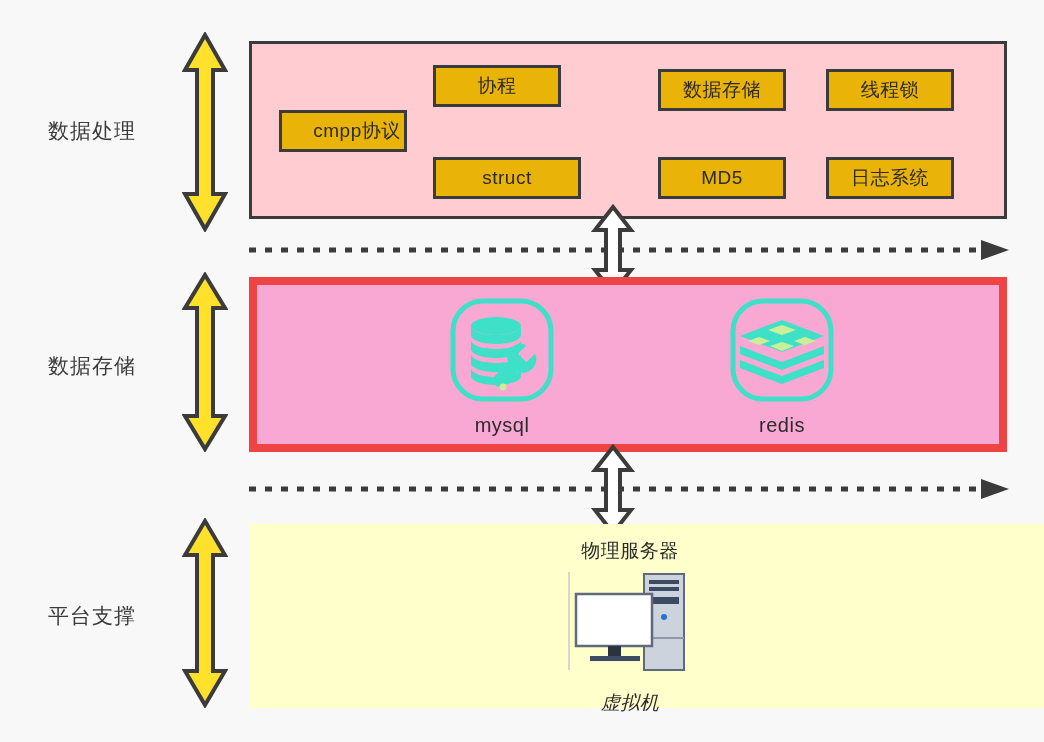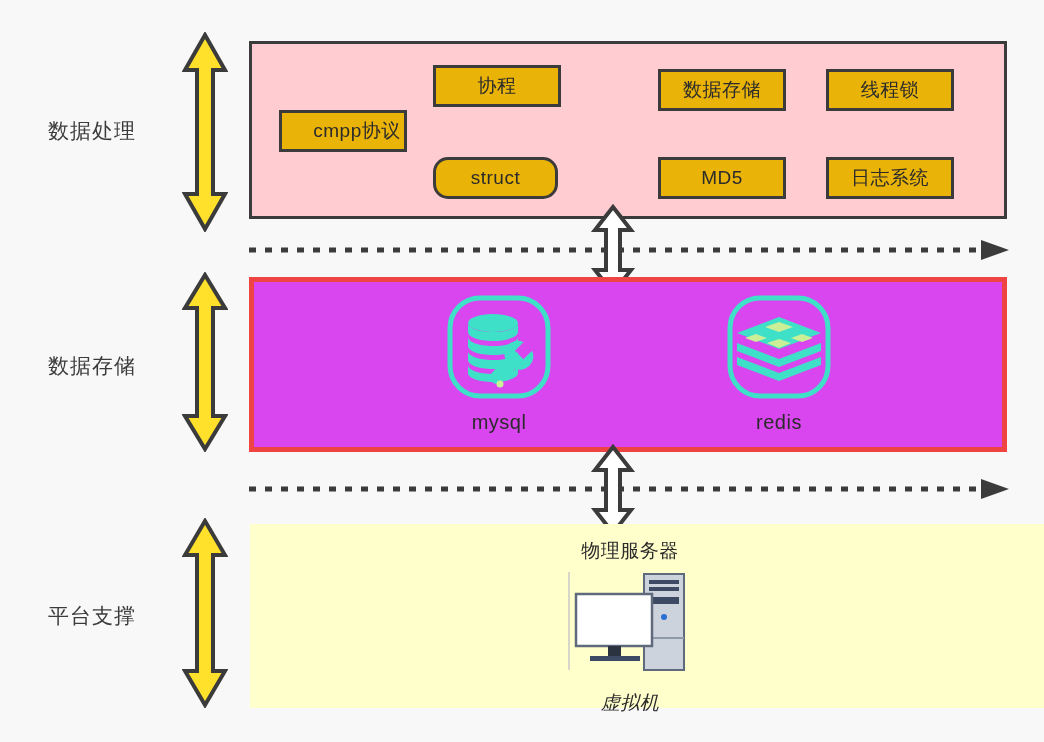--- a/index.html
+++ b/index.html
@@ -37,22 +37,22 @@
   
   .panel {
     position: absolute;
     box-sizing: border-box;
   }
   .panel-pink {
     background: #ffccd2;
     border: 3px solid #3b3b3b;
   }
   .panel-green {
-    background: #d946ef;
-    border: 5px solid #ef4444;
+    background: #f9a8d4;
+    border: 8px solid #ef4444;
   }
   .panel-yellow {
     background: #ffffcc;
     border: none;
   }
 
   
   .mbox {
     position: absolute;
     box-sizing: border-box;
@@ -134,21 +134,21 @@
   <div class="panel panel-pink" style="left:249px; top:41px; width:758px; height:178px;">
 
     <div class="mbox" style="left:27px; top:66px; width:128px; height:42px;padding-left:28px;">cmpp协议</div>
 
     <div class="mbox" style="left:181px; top:21px; width:128px; height:42px;">协程</div>
 
     <div class="mbox" style="left:406px; top:25px; width:128px; height:42px;">数据存储</div>
 
     <div class="mbox" style="left:574px; top:25px; width:128px; height:42px;">线程锁</div>
 
-    <div class="mbox" style="left:181px; top:113px; width:125px; height:42px;border-radius:15px;">struct</div>
+    <div class="mbox" style="left:181px; top:113px; width:148px; height:42px;">struct</div>
 
     <div class="mbox" style="left:406px; top:113px; width:128px; height:42px;">MD5</div>
 
     <div class="mbox" style="left:574px; top:113px; width:128px; height:42px;">日志系统</div>
   </div>
 
   <div class="flowline" style="left:249px; top:238px; width:762px; height:24px;">
     <svg width="762" height="24" viewBox="0 0 762 24">
       <line x1="0" y1="12" x2="735" y2="12" stroke="#3b3b3b" stroke-width="5" stroke-dasharray="7 9"></line>
       <polygon points="732,2 760,12 732,22" fill="#3b3b3b"></polygon>

